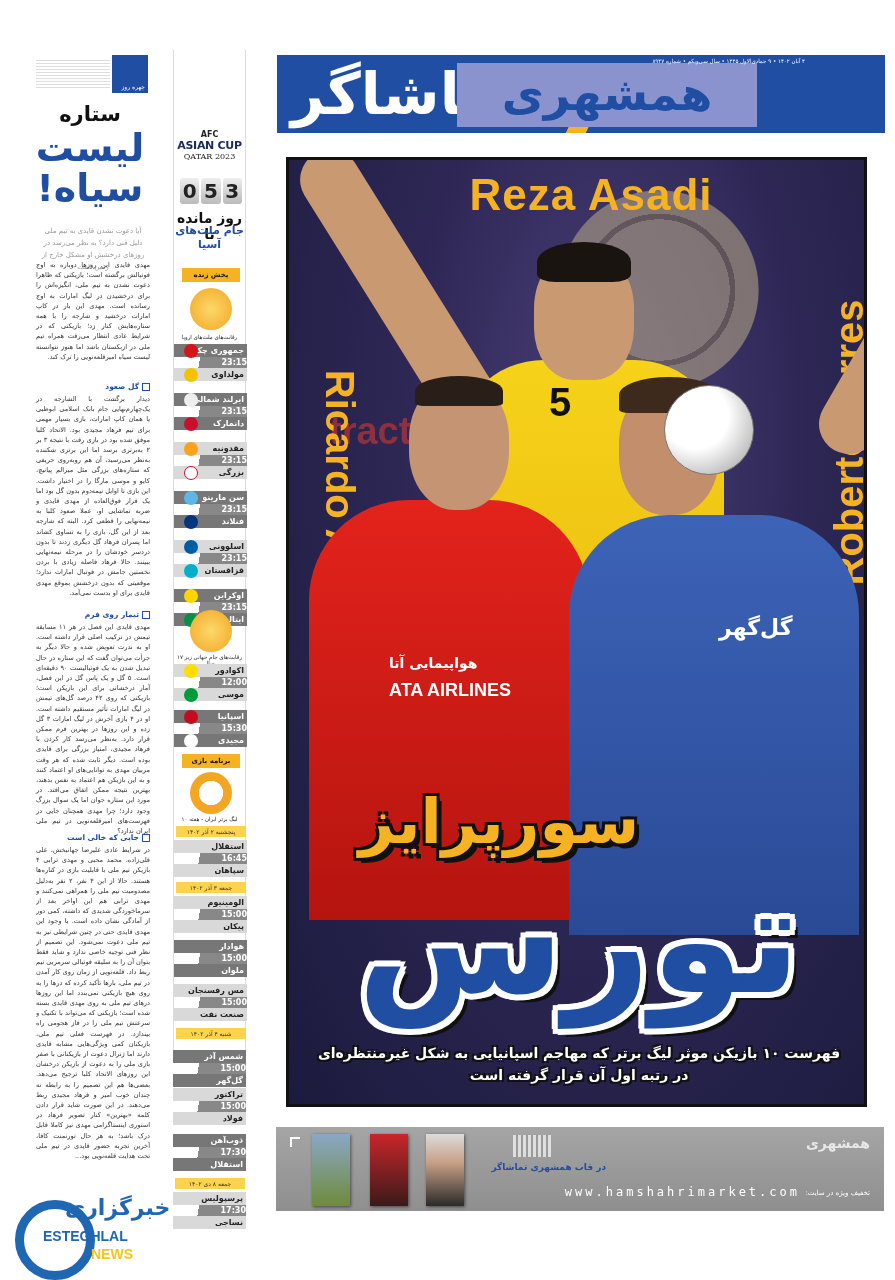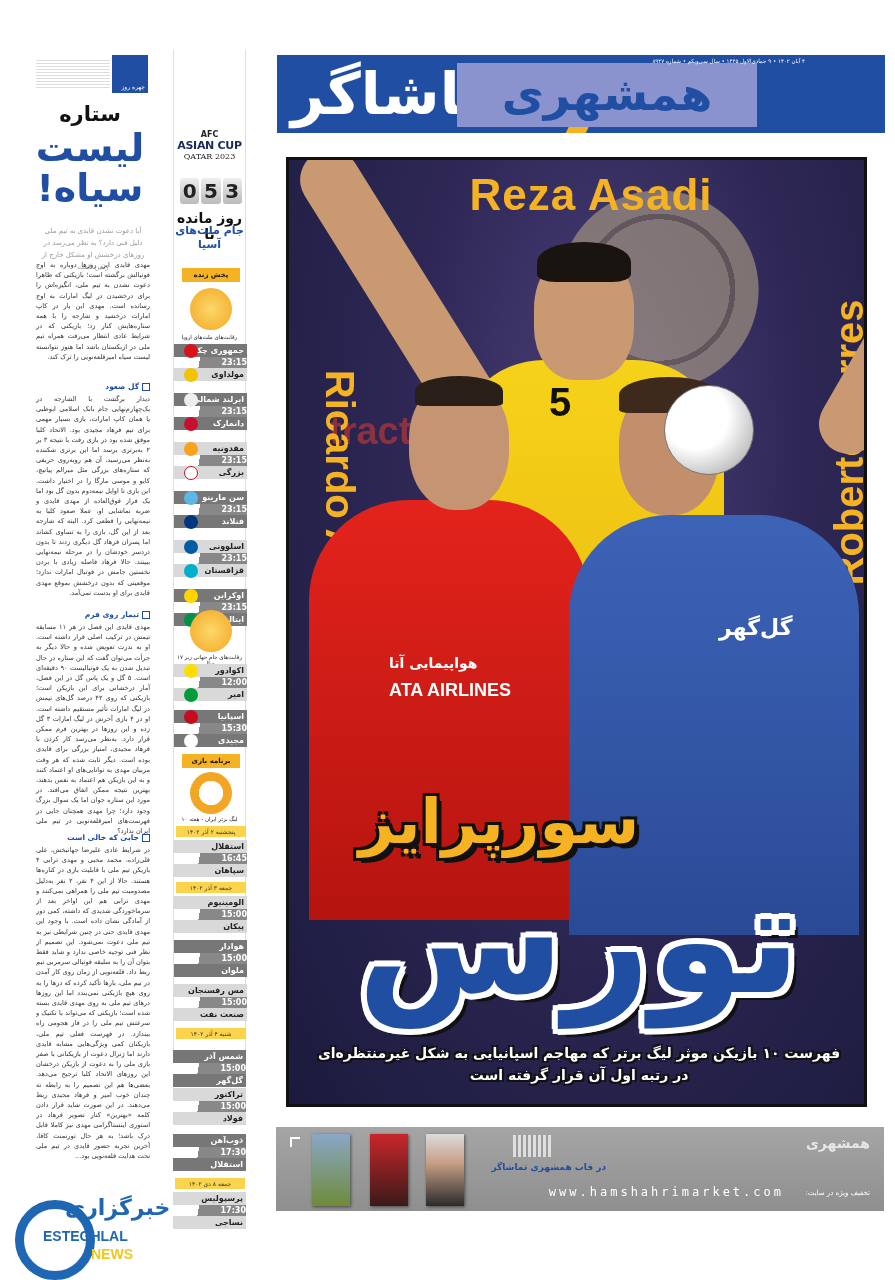--- a/index.html
+++ b/index.html
@@ -91,21 +91,21 @@
     text-shadow: -5px -5px 0 #fff, 5px -5px 0 #fff, -5px 5px 0 #fff, 5px 5px 0 #fff, 0 6px 0 #fff, 6px 0 0 #fff, -6px 0 0 #fff, 0 -6px 0 #fff, 8px 8px 0 #111; }
   .cover-caption { position: absolute; left: 20px; top: 882px; width: 540px; text-align: center; font-size: 14px; line-height: 22px; font-weight: bold; color: #fff;
     text-shadow: -2px -2px 0 #111, 2px -2px 0 #111, -2px 2px 0 #111, 2px 2px 0 #111; }
 
   
   .ad { position: absolute; left: 276px; top: 1127px; width: 608px; height: 84px; background: linear-gradient(#a5a5a5, #8f8f8f); }
   .ad-brand { position: absolute; right: 14px; top: 8px; font-size: 14px; font-weight: 900; color: #e7e7e7; letter-spacing: 1px; }
   .ad-title { position: absolute; right: 14px; top: 26px; font-size: 20px; font-weight: 900; color: #1f4ea3; }
   .ad-sub { position: absolute; right: 278px; top: 35px; font-size: 9px; font-weight: bold; color: #1f4ea3; }
   .ad-url-label { position: absolute; right: 14px; top: 62px; font-size: 7px; color: #fff; }
-  .ad-url { position: absolute; right: 100px; top: 58px; font-size: 12px; letter-spacing: 3px; color: #fff; direction: ltr; font-family: "DejaVu Sans Mono", monospace; }
+  .ad-url { position: absolute; right: 84px; top: 58px; font-size: 12px; letter-spacing: 3px; color: #fff; direction: ltr; font-family: "DejaVu Sans Mono", monospace; }
   .ad-mini-logo { position: absolute; left: 237px; top: 8px; width: 38px; height: 22px; background: repeating-linear-gradient(90deg, #eee 0 3px, #999 3px 5px); opacity: .8; }
   .book { position: absolute; top: 7px; height: 72px; width: 38px; box-shadow: 1px 1px 3px rgba(0,0,0,.5); }
   .book1 { left: 36px; background: linear-gradient(#8aa7c7, #6f8b3a); }
   .book2 { left: 94px; background: linear-gradient(#c8262a, #3a1a1a); }
   .book3 { left: 150px; background: linear-gradient(#dcdcdc, #c79f85 40%, #2b2b2b); }
   .ad-corner { position: absolute; left: 14px; top: 10px; width: 10px; height: 10px; border-left: 2px solid #fff; border-top: 2px solid #fff; }
 
   
   .wm { position: absolute; left: 5px; top: 1150px; width: 165px; height: 130px; direction: ltr; }
   .wm-ball { position: absolute; left: 10px; top: 50px; width: 80px; height: 80px; border-radius: 50%; border: 9px solid #1f66b3; background: radial-gradient(#fff 0 45%, transparent 46%); }
@@ -205,21 +205,21 @@
     <div class="team t2 dark">ایتالیا</div>
     <span class="flag" style="top:0;background:#ffd500;"></span>
     <span class="flag" style="top:24px;background:#009246;"></span>
   </div>
 
   <div class="comp-logo" style="top:560px;"></div>
   <div class="comp-name" style="top:604px;">رقابت‌های جام جهانی زیر ۱۷ سال</div>
   <div class="match" style="top:614px;">
     <div class="team t1">اکوادور</div>
     <div class="time">12:00</div>
-    <div class="team t2">امیر</div>
+    <div class="team t2">موسی</div>
     <span class="flag" style="top:0;background:#ffdd00;"></span>
     <span class="flag" style="top:24px;background:#009c3b;"></span>
   </div>
   <div class="match" style="top:660px;">
     <div class="team t1 dark">اسپانیا</div>
     <div class="time">15:30</div>
     <div class="team t2 dark">مجیدی</div>
     <span class="flag" style="top:0;background:#c60b1e;"></span>
     <span class="flag" style="top:24px;background:#fff;"></span>
   </div>

